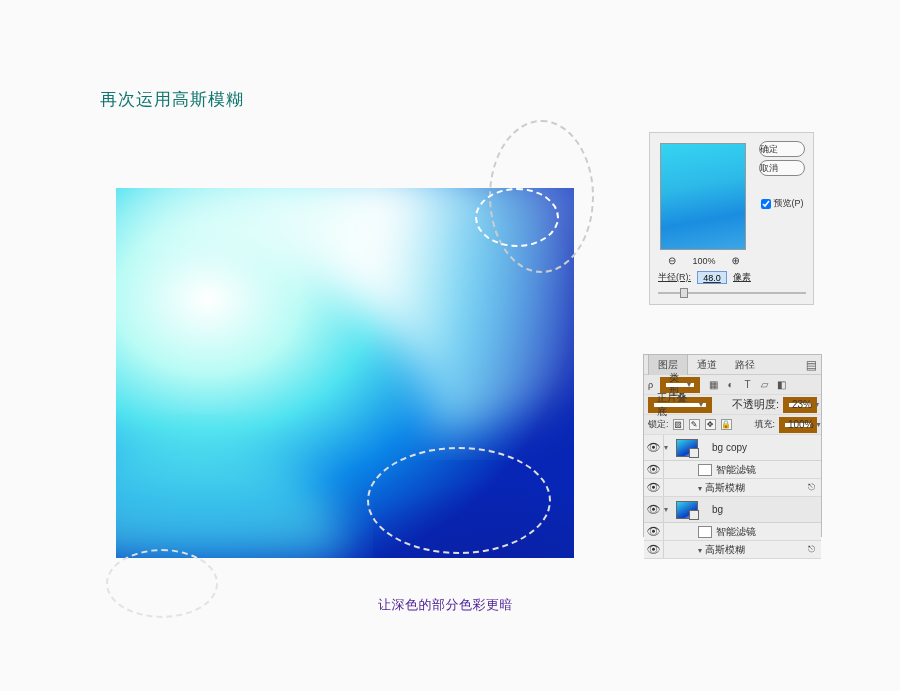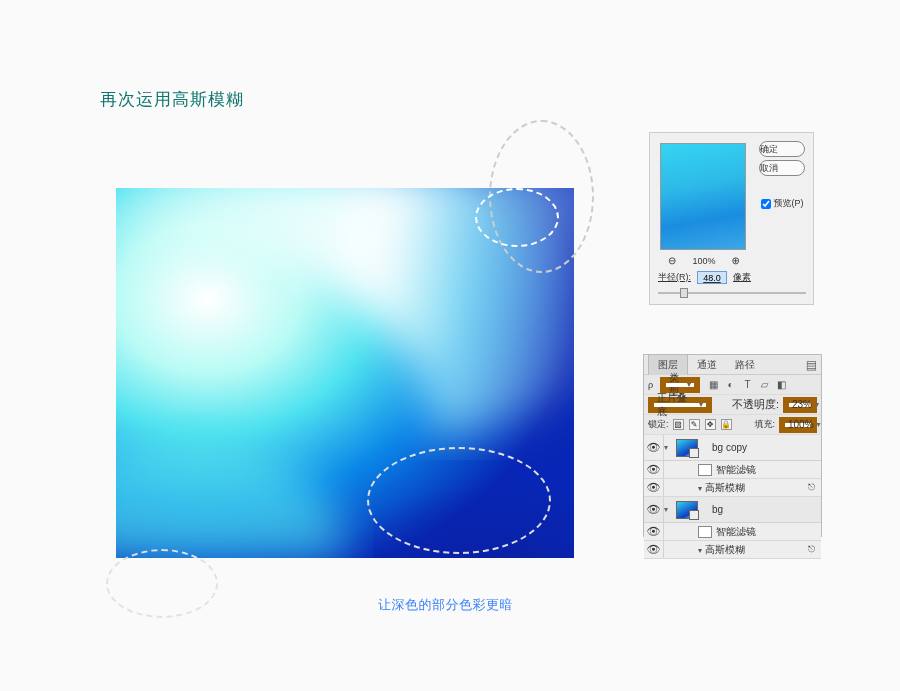--- a/index.html
+++ b/index.html
@@ -25,21 +25,21 @@
   top: 188px;
   width: 458px;
   height: 370px;
   overflow: hidden;
 }
 .caption {
   position: absolute;
   left: 378px;
   top: 596px;
   font-size: 13px;
-  color: #3b82f6;
+  color: #4c1d95;
   letter-spacing: 0.5px;
 }
 .dashed-ellipse {
   position: absolute;
   border: 2px dashed #ccc;
   border-radius: 50%;
   pointer-events: none;
 }
 .de1 { left: 489px; top: 120px; width: 105px; height: 153px; }
 .de2 { left: 475px; top: 188px; width: 84px; height: 59px; border-color: #ffffff; }

